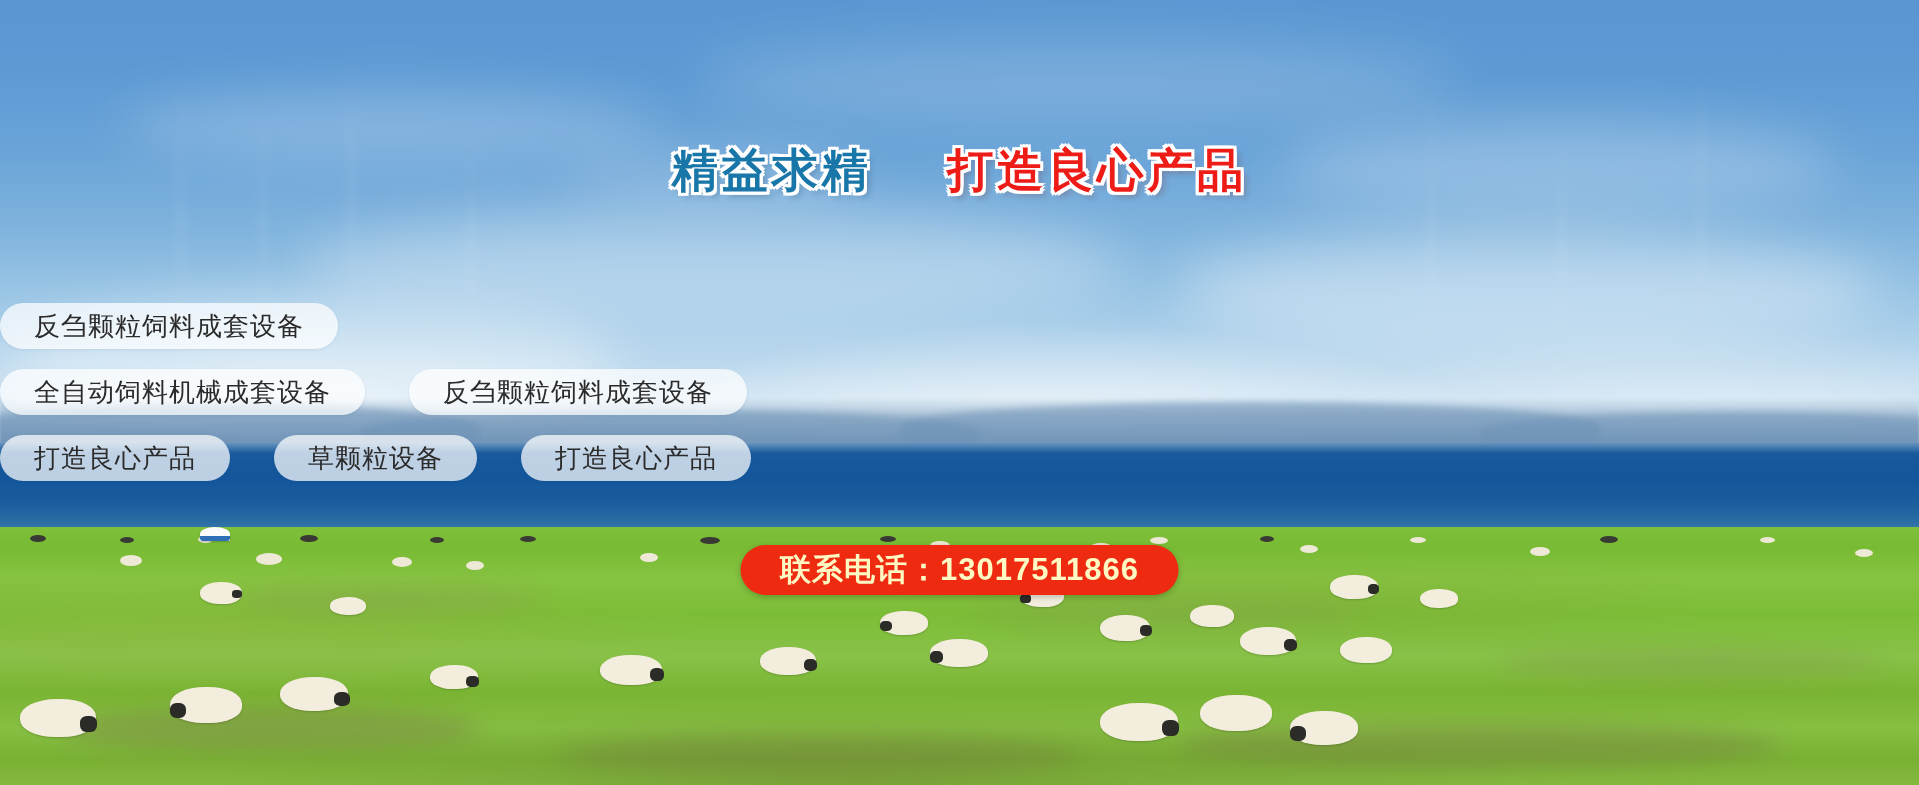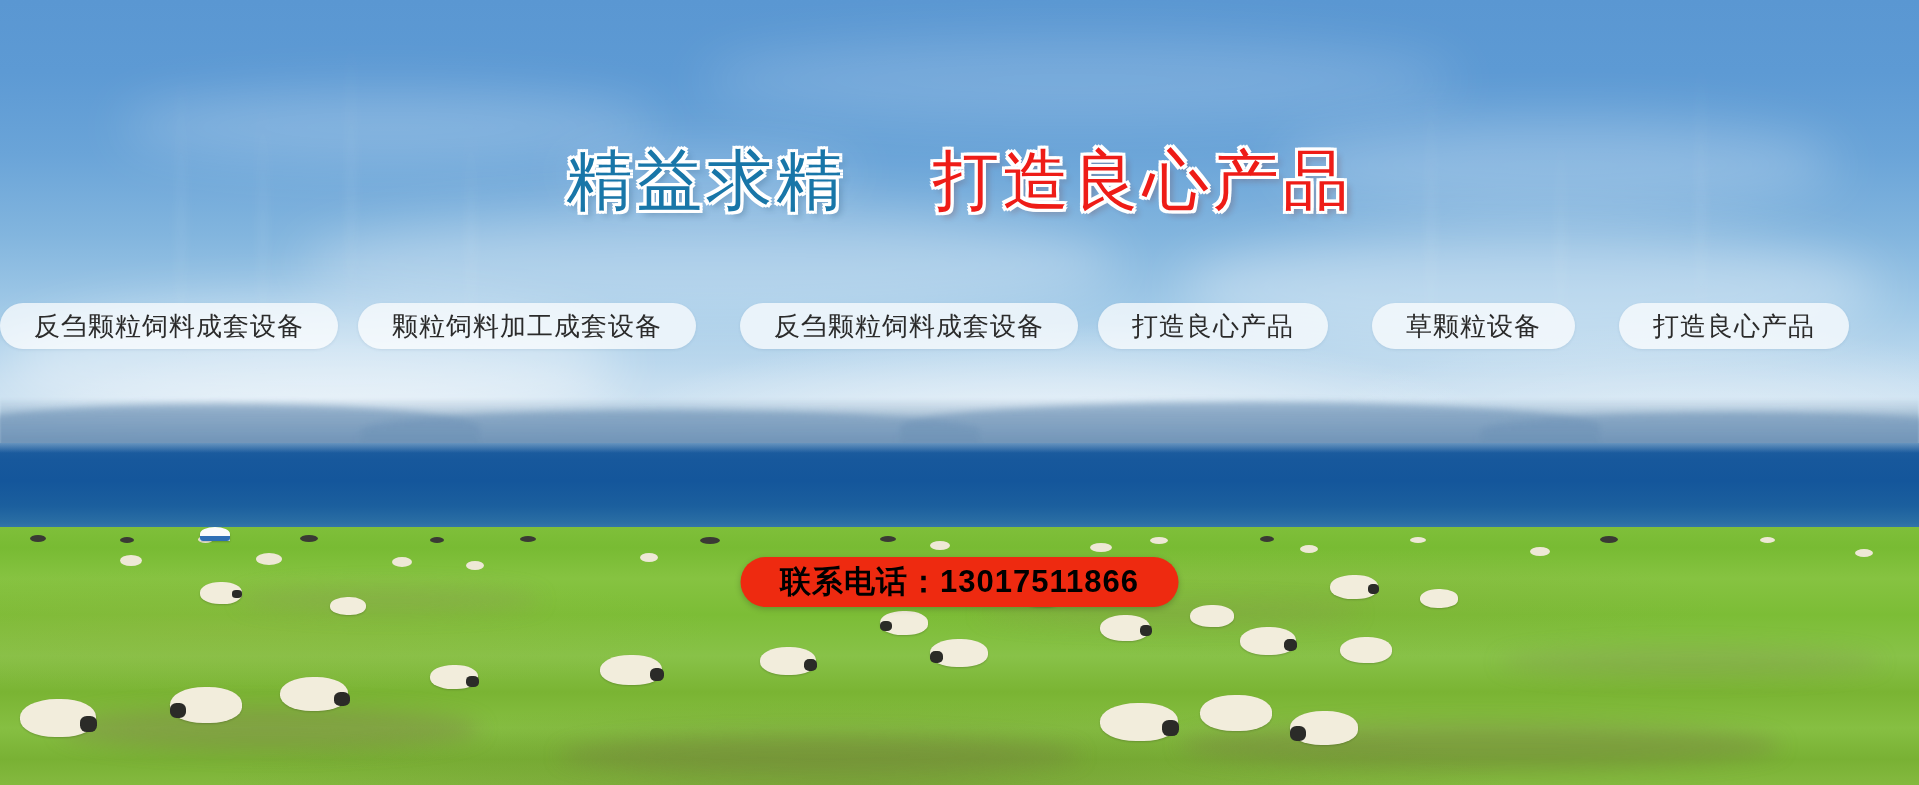--- a/index.html
+++ b/index.html
@@ -70,21 +70,21 @@
   .sheep i{position:absolute;display:block;background:#2b2b28;border-radius:40%;}
   .far{position:absolute;background:#eee8d6;border-radius:50%;}
   .farD{position:absolute;background:#3a3a34;border-radius:50%;}
   .yurt{position:absolute;background:#fbfbfb;border-radius:60% 60% 6% 6%;box-shadow:0 1px 2px rgba(0,0,0,.2);}
   .yurt b{position:absolute;left:0;bottom:0;width:100%;height:38%;background:#2f6fb5;border-radius:0 0 3px 3px;display:block;}
 
   
   .headline{
     position:absolute; left:0; top:146px; width:1919px;
     text-align:center; white-space:nowrap;
-    font-size:66px; font-weight:400; letter-spacing:4px; line-height:1.05;
+    font-size:46px; font-weight:700; letter-spacing:4px; line-height:1.05;
   }
   .headline span{display:inline-block;}
   .hl-blue{
     color:#1876a8;
     text-shadow:
       -3px -3px 0 #ffffff,  3px -3px 0 #ffffff, -3px  3px 0 #ffffff, 3px 3px 0 #ffffff,
       -3px  0   0 #ffffff,  3px  0   0 #ffffff,  0  -3px 0 #ffffff, 0   3px 0 #ffffff,
        5px  5px 6px rgba(20,60,90,.30);
   }
   .hl-gap{width:42px;}
@@ -92,45 +92,45 @@
     color:#ee1c17;
     text-shadow:
       -3px -3px 0 #ffffff,  3px -3px 0 #ffffff, -3px  3px 0 #ffffff, 3px 3px 0 #ffffff,
       -3px  0   0 #ffffff,  3px  0   0 #ffffff,  0  -3px 0 #ffffff, 0   3px 0 #ffffff,
        5px  5px 6px rgba(120,20,10,.28);
   }
 
   
   .pill-rows{
     position:absolute; left:0; top:303px; width:1614px;
-    display:flex; flex-direction:row; align-items:flex-start; gap:20px;
+    display:flex; flex-direction:column; align-items:flex-start; gap:20px;
   }
   .pill-row{display:flex; justify-content:center; align-items:center; gap:44px;}
   .pill{
     background:rgba(255,255,255,.72);
     border-radius:999px;
     color:#2b2b2b;
     font-size:26px;
     letter-spacing:1px;
     height:46px;
     padding:0 34px;
     display:flex;align-items:center;justify-content:center;
     white-space:nowrap;
     box-shadow:0 1px 3px rgba(40,80,120,.10);
   }
 
   
   .phone{
-    position:absolute; left:50%; transform:translateX(-50%); top:557px;
+    position:absolute; left:50%; transform:translateX(-50%); top:545px;
     background:#ee2a10;
     border-radius:999px;
     height:50px;
     padding:0 40px;
     display:flex;align-items:center;justify-content:center;
-    color:#000000;
+    color:#fef9c3;
     font-size:31px;
     font-weight:700;
     letter-spacing:1px;
     white-space:nowrap;
     box-shadow:0 2px 6px rgba(0,0,0,.22);
   }
 </style>
 </head>
 <body>
 
@@ -257,21 +257,21 @@
     <span class="hl-red">打造良心产品</span>
   </div>
 
   <div class="pill-rows">
 
     <div class="pill-row">
       <div class="pill">反刍颗粒饲料成套设备</div>
     </div>
 
     <div class="pill-row">
-      <div class="pill">颗粒饲料加工成套设备</div>
+      <div class="pill">全自动饲料机械成套设备</div>
       <div class="pill">反刍颗粒饲料成套设备</div>
     </div>
 
     <div class="pill-row">
       <div class="pill">打造良心产品</div>
       <div class="pill">草颗粒设备</div>
       <div class="pill">打造良心产品</div>
     </div>
 
   </div>

